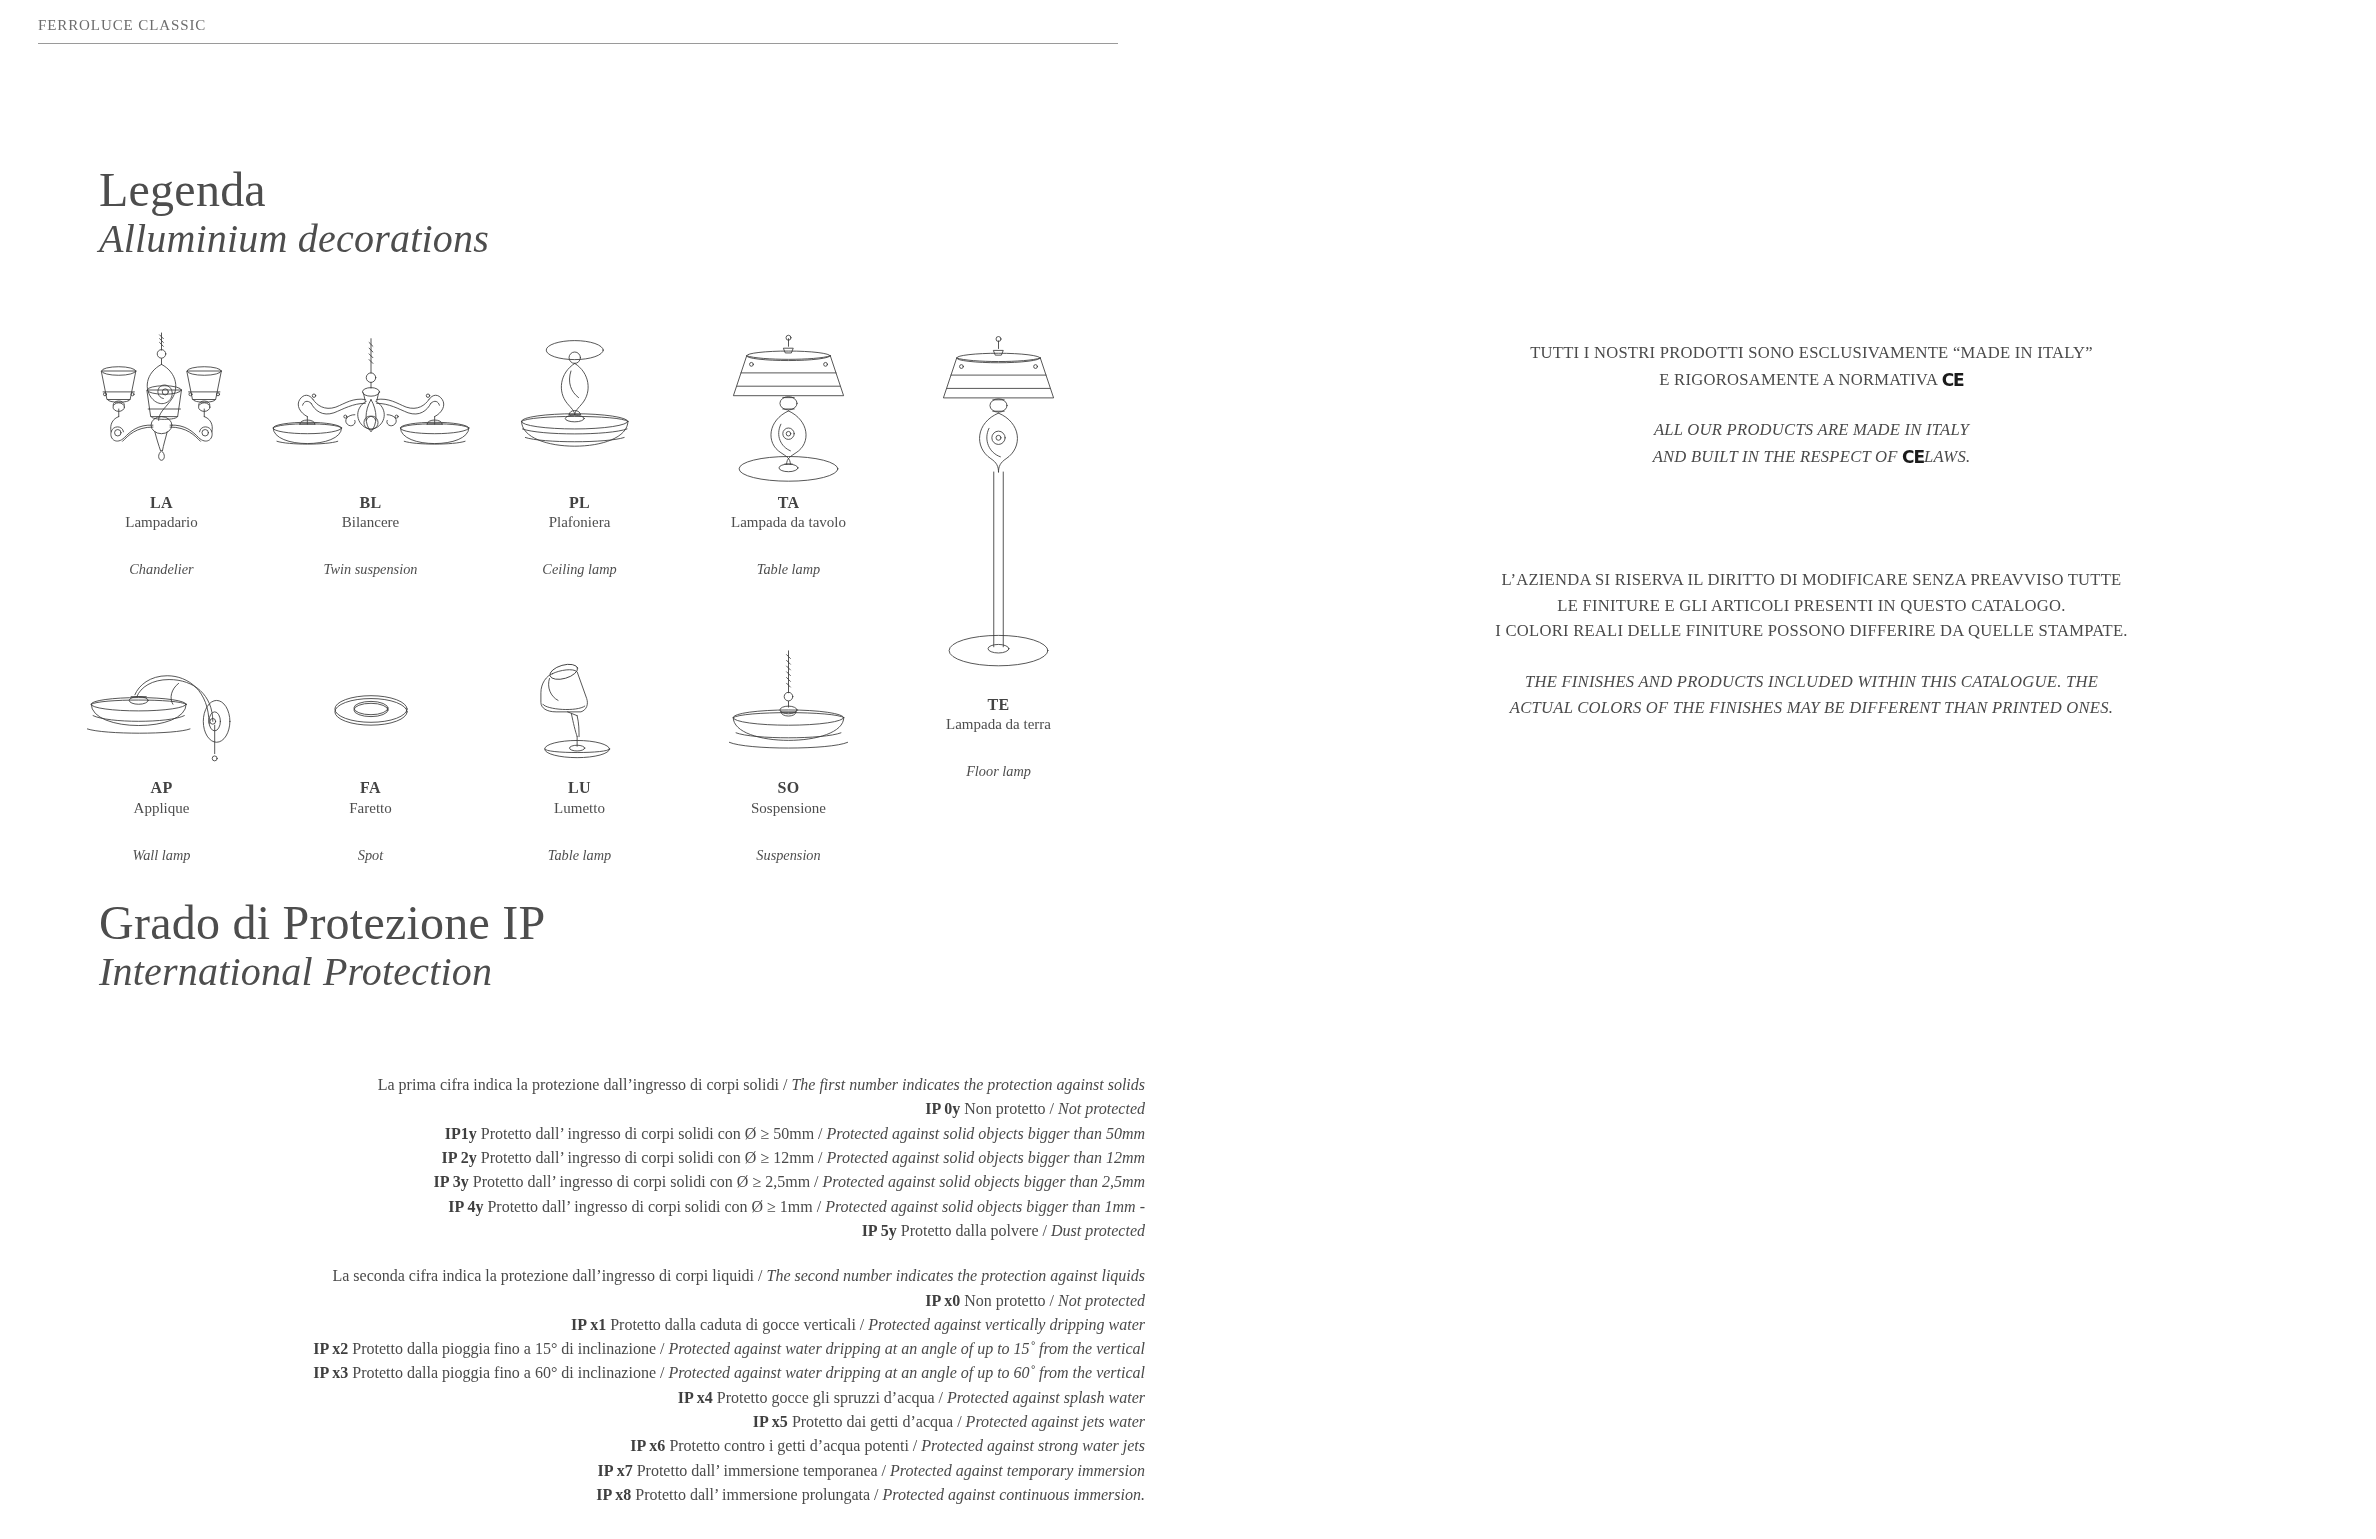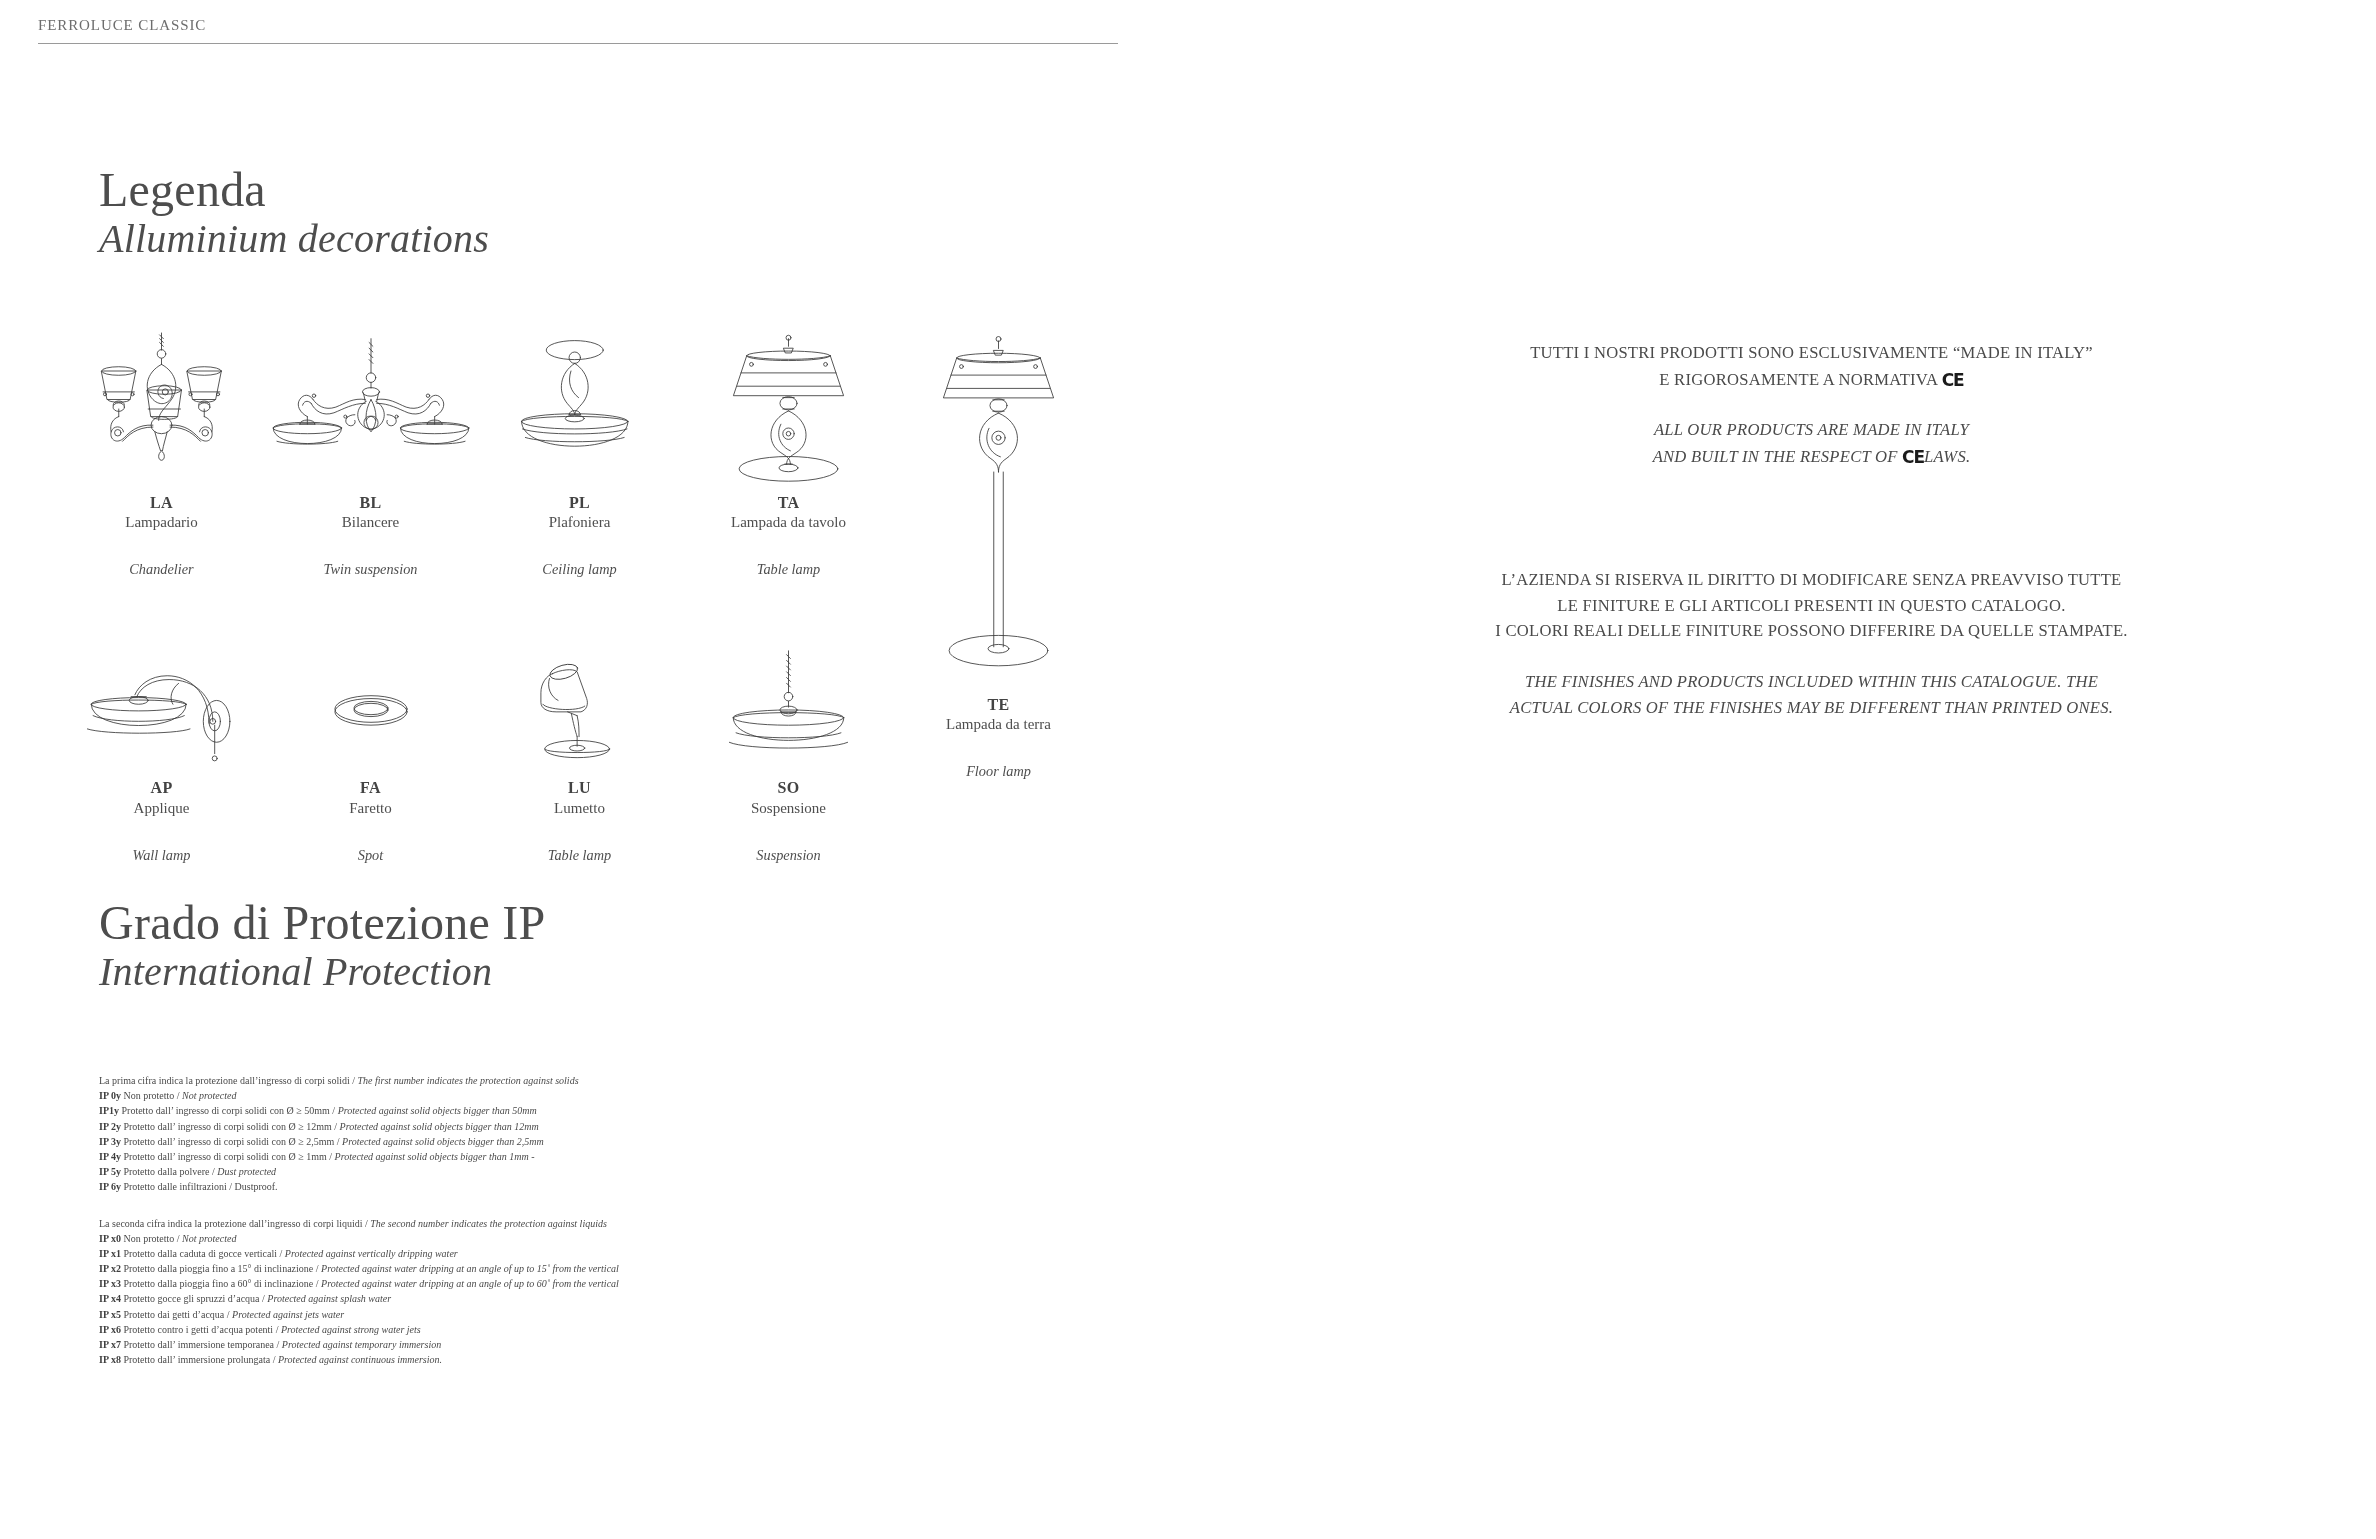--- a/index.html
+++ b/index.html
@@ -146,24 +146,25 @@
   }
 
   
   .ip-block {
     position: absolute;
     left: 99px;
     top: 1073px;
     width: 1046px;
   }
   .ip-line {
-    font-size: 10px;
+    font-size: 16px;
     line-height: 1.52;
     color: #4a4a4a;
     white-space: nowrap;
+    text-align: right;
   }
   .ip-line b { font-weight: bold; color: #3f3f3f; }
   .ip-line i { font-style: italic; }
   .ip-gap { height: 21px; }
 </style>
 </head>
 <body>
 
 <div class="page-header">
   <div class="brand">FERROLUCE CLASSIC</div>
@@ -532,21 +533,20 @@
   <div class="ip-line">
     <span>La prima cifra indica la protezione dall’ingresso di corpi solidi / </span><i>The first number indicates the protection against solids</i>
   </div>
   <div id="ip-solids">
       <div class="ip-line"><b>IP 0y</b><span> Non protetto / </span><i>Not protected</i></div>
       <div class="ip-line"><b>IP1y</b><span> Protetto dall’ ingresso di corpi solidi con Ø ≥ 50mm / </span><i>Protected against solid objects bigger than 50mm</i></div>
       <div class="ip-line"><b>IP 2y</b><span> Protetto dall’ ingresso di corpi solidi con Ø ≥ 12mm / </span><i>Protected against solid objects bigger than 12mm</i></div>
       <div class="ip-line"><b>IP 3y</b><span> Protetto dall’ ingresso di corpi solidi con Ø ≥ 2,5mm / </span><i>Protected against solid objects bigger than 2,5mm</i></div>
       <div class="ip-line"><b>IP 4y</b><span> Protetto dall’ ingresso di corpi solidi con Ø ≥ 1mm / </span><i>Protected against solid objects bigger than 1mm -</i></div>
       <div class="ip-line"><b>IP 5y</b><span> Protetto dalla polvere / </span><i>Dust protected</i></div>
-      <div class="ip-line"><b>IP 6y</b><span> Protetto dalle infiltrazioni / Dustproof.</span></div>
     </div>
   <div class="ip-gap"></div>
   <div class="ip-line">
     <span>La seconda cifra indica la protezione dall’ingresso di corpi liquidi / </span><i>The second number indicates the protection against liquids</i>
   </div>
   <div id="ip-liquids">
       <div class="ip-line"><b>IP x0</b><span> Non protetto / </span><i>Not protected</i></div>
       <div class="ip-line"><b>IP x1</b><span> Protetto dalla caduta di gocce verticali / </span><i>Protected against vertically dripping water</i></div>
       <div class="ip-line"><b>IP x2</b><span> Protetto dalla pioggia fino a 15° di inclinazione / </span><i>Protected against water dripping at an angle of up to 15˚ from the vertical</i></div>
       <div class="ip-line"><b>IP x3</b><span> Protetto dalla pioggia fino a 60° di inclinazione / </span><i>Protected against water dripping at an angle of up to 60˚ from the vertical</i></div>

